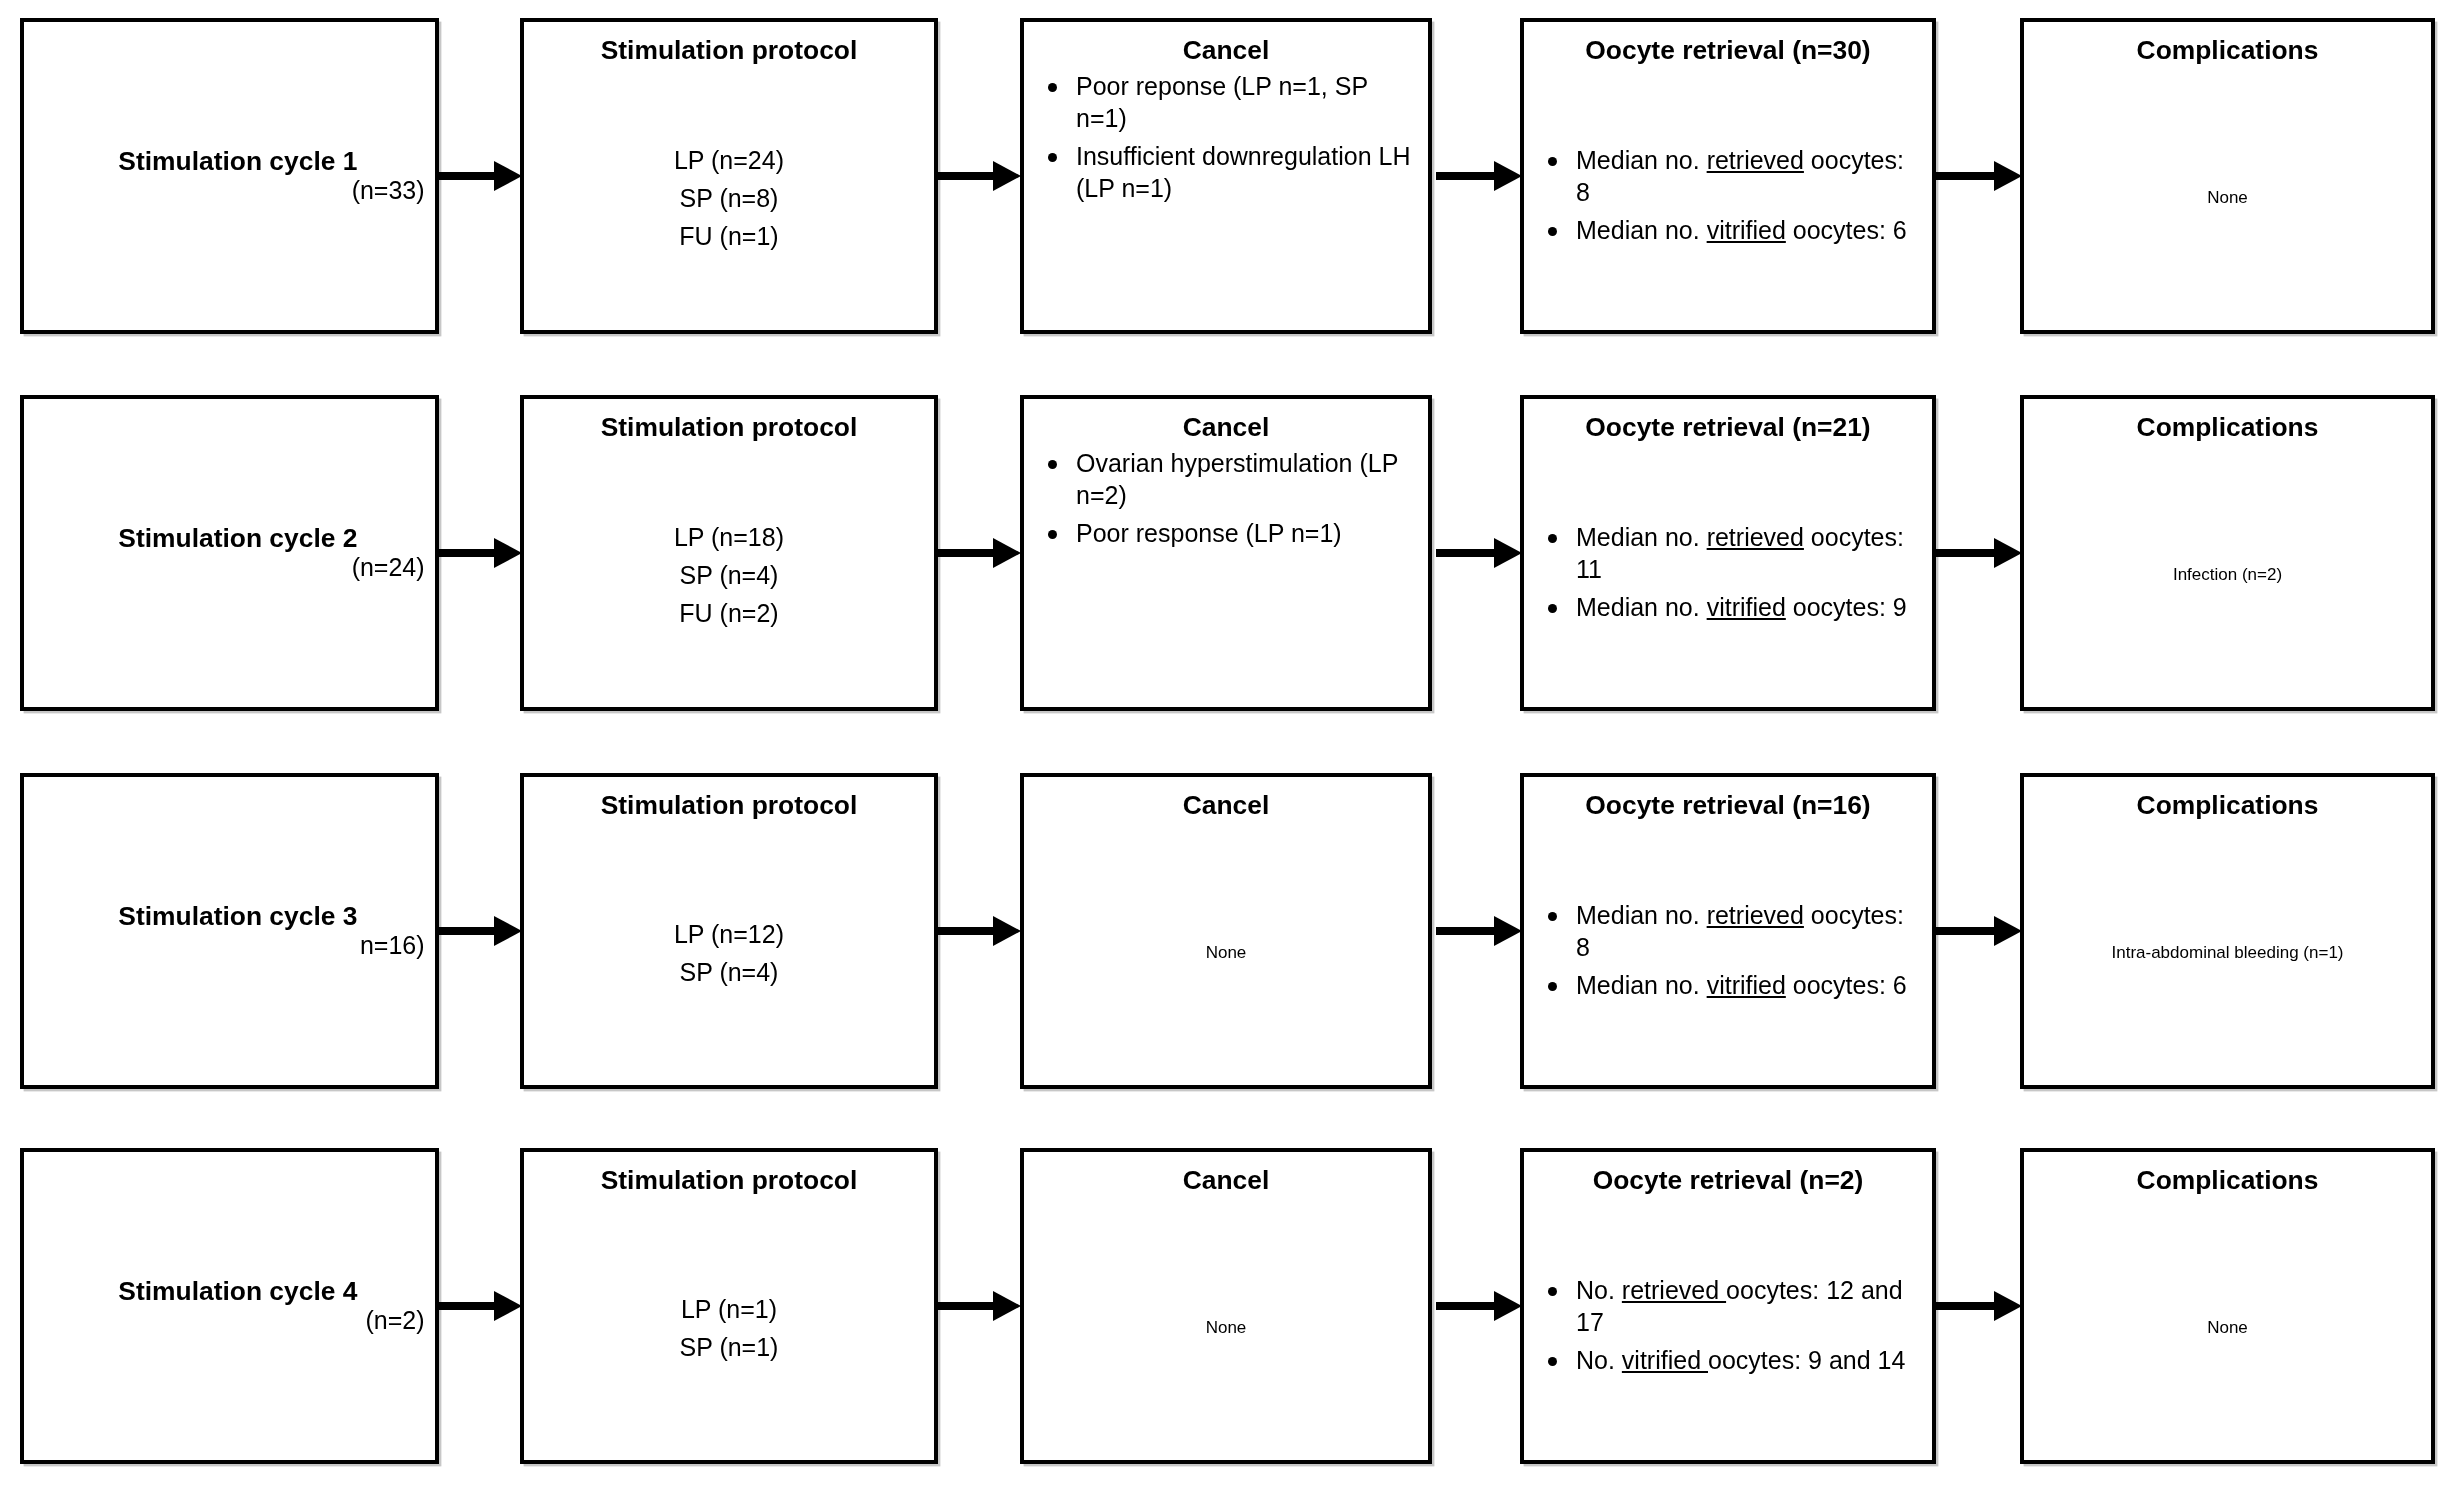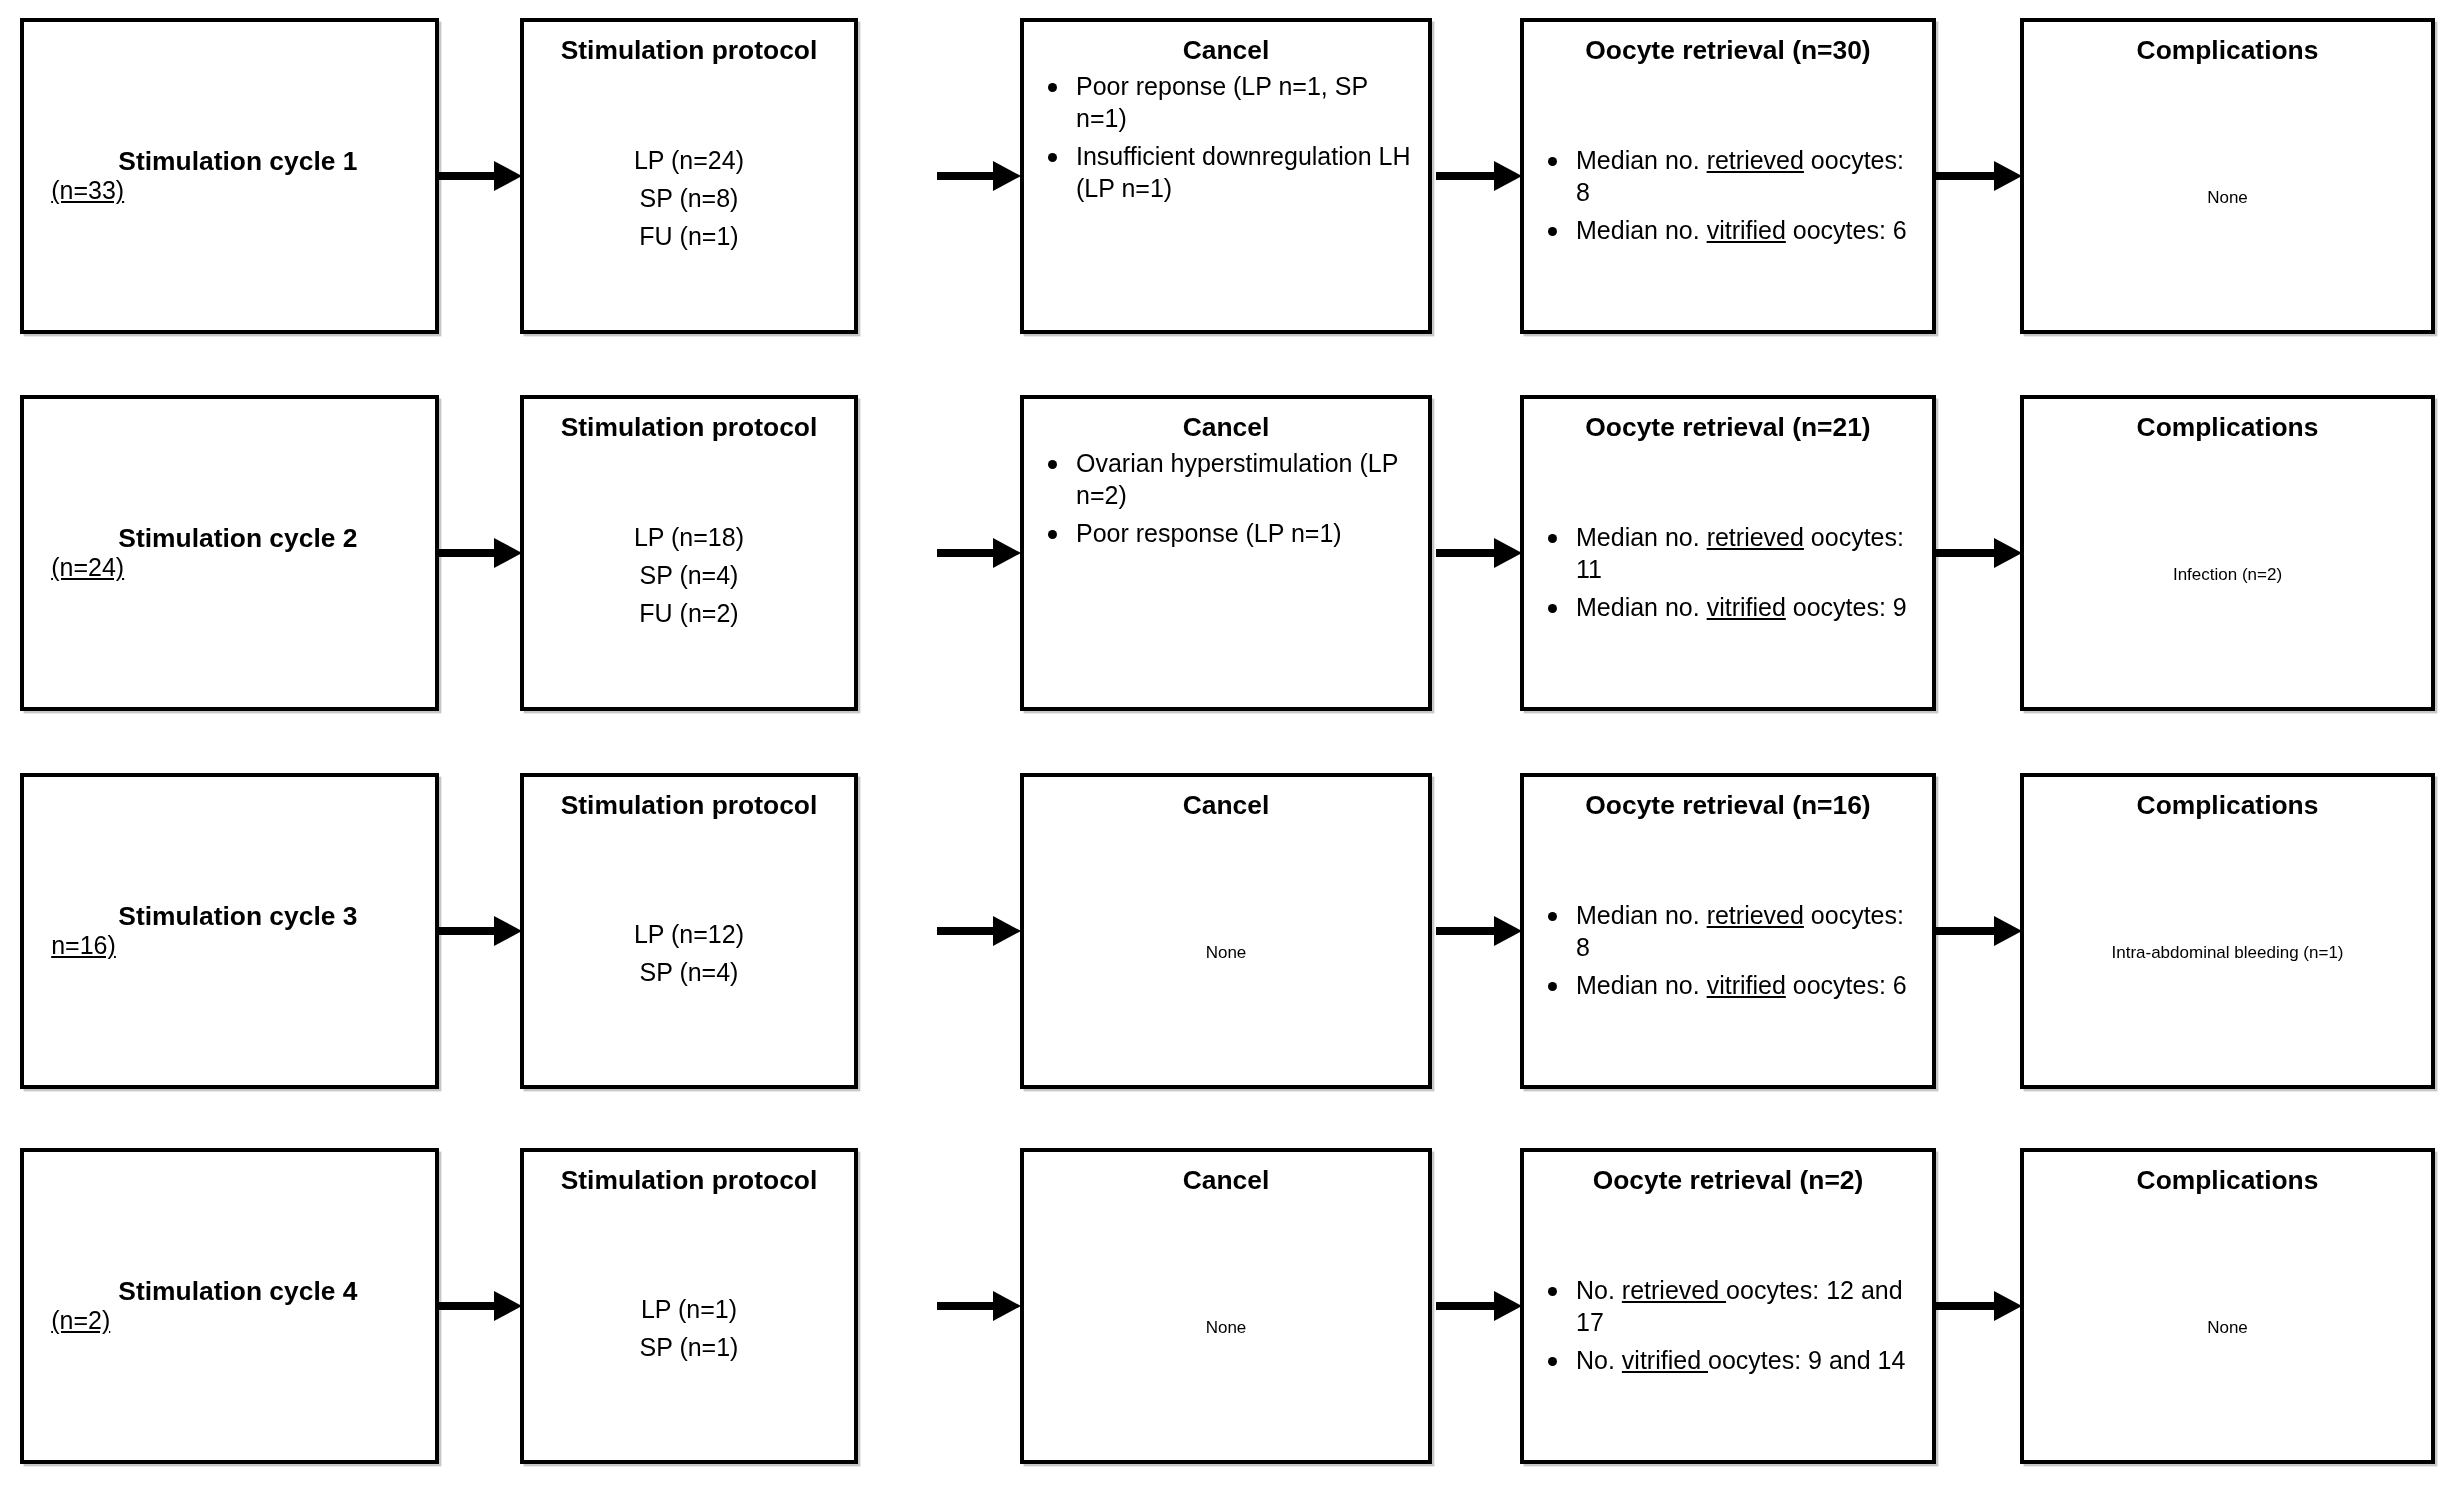--- a/index.html
+++ b/index.html
@@ -41,21 +41,21 @@
     box-sizing: border-box;
     border: 4.2px solid #000000;
     background: #ffffff;
     box-shadow: 3px 3px 0 -0.6px rgba(0,0,0,0.22);
     display: flex;
     flex-direction: column;
     align-items: stretch;
     overflow: hidden;
   }
   .col-0 { left: 20.4px;   width: 419px; padding-left: 16px; }
-  .col-1 { left: 520px;  width: 338px; }
+  .col-1 { left: 520px;  width: 418px; }
   .col-2 { left: 1020px; width: 412px; }
   .col-3 { left: 1520px; width: 416px; }
   .col-4 { left: 2020px; width: 415px; }
 
   
   .arrow {
     position: absolute;
     top: 147px;
     height: 21.6px;
     display: flex;
@@ -83,23 +83,22 @@
   .box-title {
     font-weight: bold;
     font-size: 26.4px;
     line-height: 1.12;
     text-align: center;
     padding: 0 10.8px;
   }
   .box-sub {
     font-size: 25px;
     line-height: 1.16;
-    text-align: left;
+    text-align: right;
     padding: 0 10.8px;
-    text-decoration: underline;
   }
   .center-stack {
     display: flex;
     flex-direction: column;
     justify-content: center;
     flex: 1 1 auto;
   }
   .lines {
     font-size: 25px;
     line-height: 1.52;

